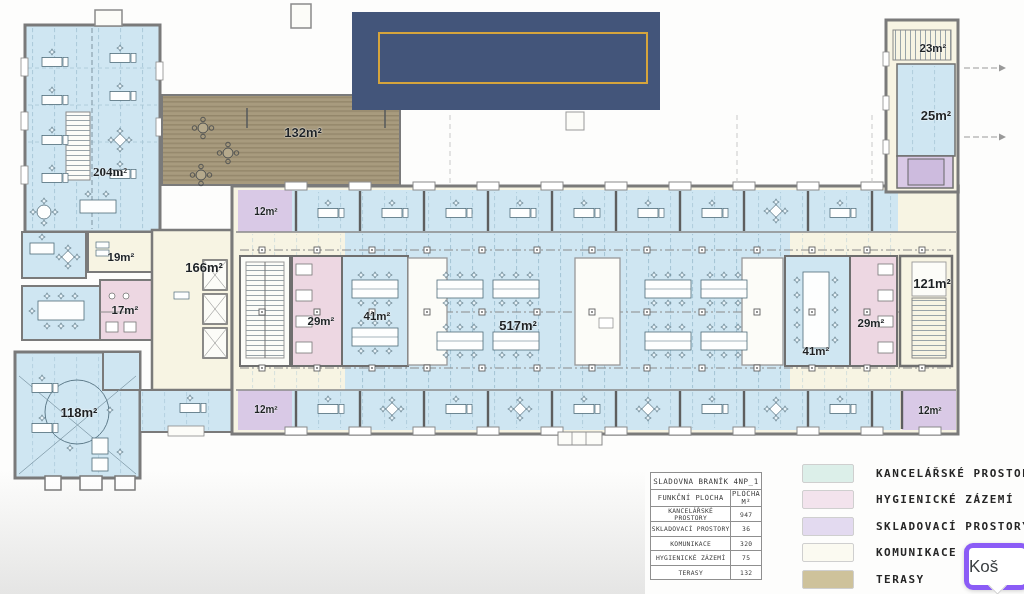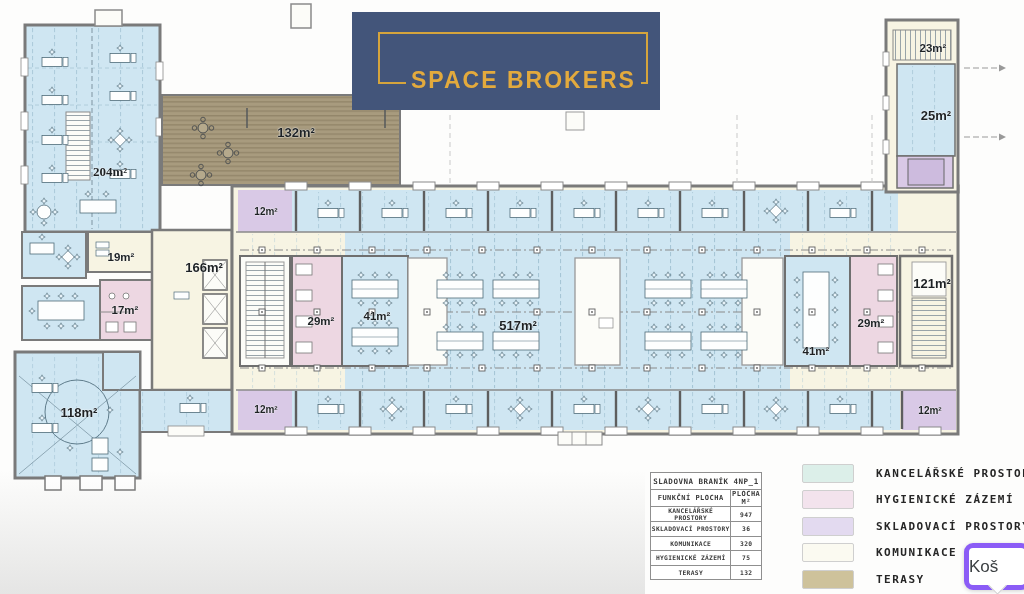--- a/index.html
+++ b/index.html
@@ -24,21 +24,21 @@
   .legend{position:absolute;left:802px;top:464px;z-index:5;}
   .legend-row{display:flex;align-items:center;height:18px;margin-bottom:8.5px;}
   .swatch{width:50px;height:17px;border:1px solid #cfcfcf;border-radius:2px;flex:0 0 auto;}
   .legend-label{margin-left:22px;font-family:"DejaVu Sans Mono",monospace;font-weight:bold;
                 font-size:11px;letter-spacing:1.5px;color:#262626;white-space:nowrap;}
   
   .areatable{position:absolute;left:650px;top:472px;width:112px;z-index:5;
              border-collapse:collapse;font-family:"DejaVu Sans Mono",monospace;color:#3a3a3a;
              background:#fff;}
   .areatable td,.areatable th{border:1px solid #8f8f8f;text-align:center;vertical-align:middle;
-             font-weight:bold;padding:0;}
+             font-weight:normal;padding:0;}
   .areatable .t-title{height:16px;font-size:7.5px;letter-spacing:.5px;}
   .areatable .t-head td{height:15px;font-size:7px;letter-spacing:.5px;}
   .areatable .t-row td{height:13.5px;font-size:6.3px;letter-spacing:.3px;}
   .areatable .c1{width:76px;}
   .areatable .c2{width:16px;}
   
   .tooltip{position:absolute;left:964px;top:543px;width:56px;height:37px;background:#fff;
            border:5px solid #8b5cf6;border-radius:9px;z-index:6;
            box-shadow:0 1px 4px rgba(0,0,0,.18);display:flex;align-items:center;justify-content:flex-start;
            font-size:17px;color:#3c4043;}
@@ -410,40 +410,39 @@
     <line x1="964" y1="68" x2="1000" y2="68" stroke="#999" stroke-width="1" stroke-dasharray="6 3"></line>
     <path d="M1006,68 l-7,-3.5 v7 z" fill="#999"></path>
     <line x1="964" y1="137" x2="1000" y2="137" stroke="#999" stroke-width="1" stroke-dasharray="6 3"></line>
     <path d="M1006,137 l-7,-3.5 v7 z" fill="#999"></path>
   </g>
 </svg>
 
 <div class="floor-shadow"></div>
 
 <div class="rlabel lg" style="left:110px;top:172px;font-family:Liberation Serif, serif;">204m²</div>
-<div class="rlabel lg" style="left:296px;top:132px;">132m²</div>
+<div class="rlabel lg" style="left:303px;top:132px;">132m²</div>
 <div class="rlabel" style="left:121px;top:257px;">19m²</div>
 <div class="rlabel lg" style="left:204px;top:267px;text-align:center;">166m²</div>
 <div class="rlabel" style="left:125px;top:310px;">17m²</div>
 <div class="rlabel lg" style="left:79px;top:412px;">118m²</div>
 <div class="rlabel sm" style="left:266px;top:211px;">12m²</div>
 <div class="rlabel sm" style="left:266px;top:409px;">12m²</div>
 <div class="rlabel" style="left:321px;top:321px;">29m²</div>
 <div class="rlabel" style="left:377px;top:316px;">41m²</div>
 <div class="rlabel lg" style="left:518px;top:325px;">517m²</div>
 <div class="rlabel" style="left:816px;top:351px;">41m²</div>
 <div class="rlabel" style="left:871px;top:323px;">29m²</div>
 <div class="rlabel lg" style="left:932px;top:283px;">121m²</div>
 <div class="rlabel sm" style="left:930px;top:410px;">12m²</div>
 <div class="rlabel lg" style="left:936px;top:115px;">25m²</div>
 <div class="rlabel" style="left:933px;top:48px;">23m²</div>
 
 <div class="logo">
   <div class="logo-frame"></div>
-  <div class="logo-text">SPACE BROKERS</div>
 </div>
 
 <div class="legend">
   <div class="legend-row">
     <span class="swatch" style="background: rgb(220, 239, 233);"></span>
     <span class="legend-label">KANCELÁŘSKÉ PROSTORY</span>
   </div>
   <div class="legend-row">
     <span class="swatch" style="background: rgb(243, 227, 237);"></span>
     <span class="legend-label">HYGIENICKÉ ZÁZEMÍ</span>

